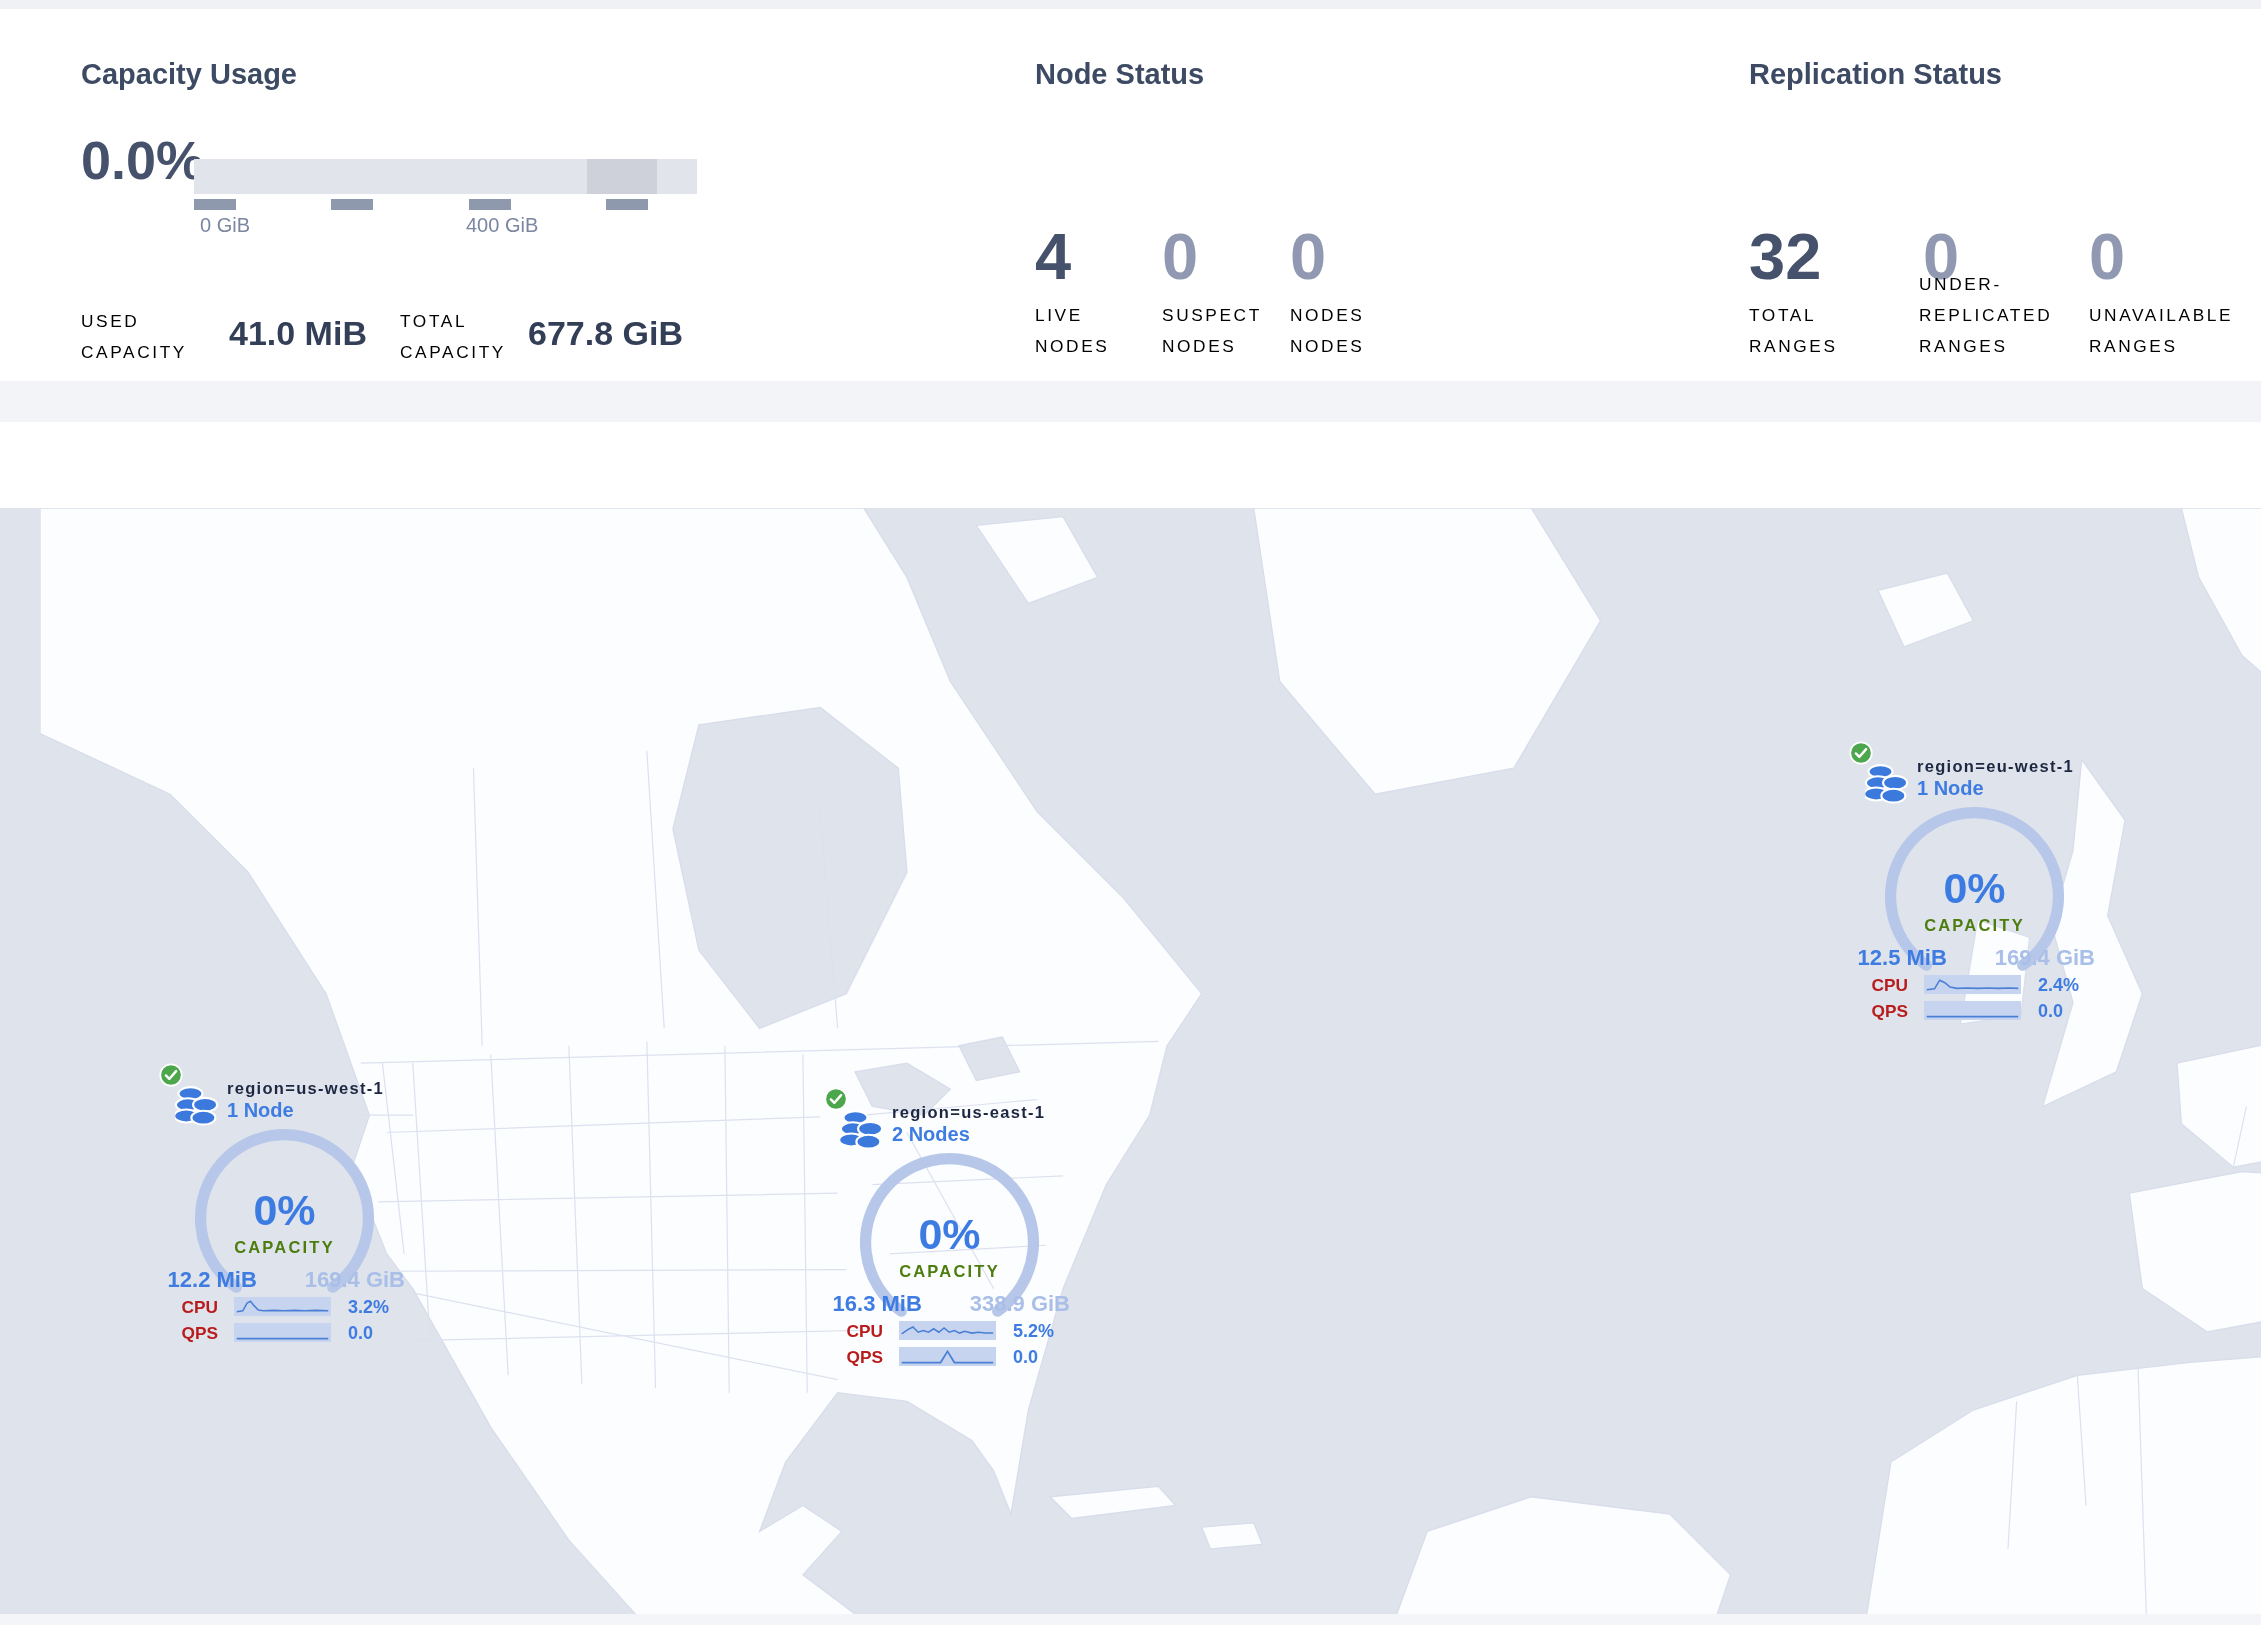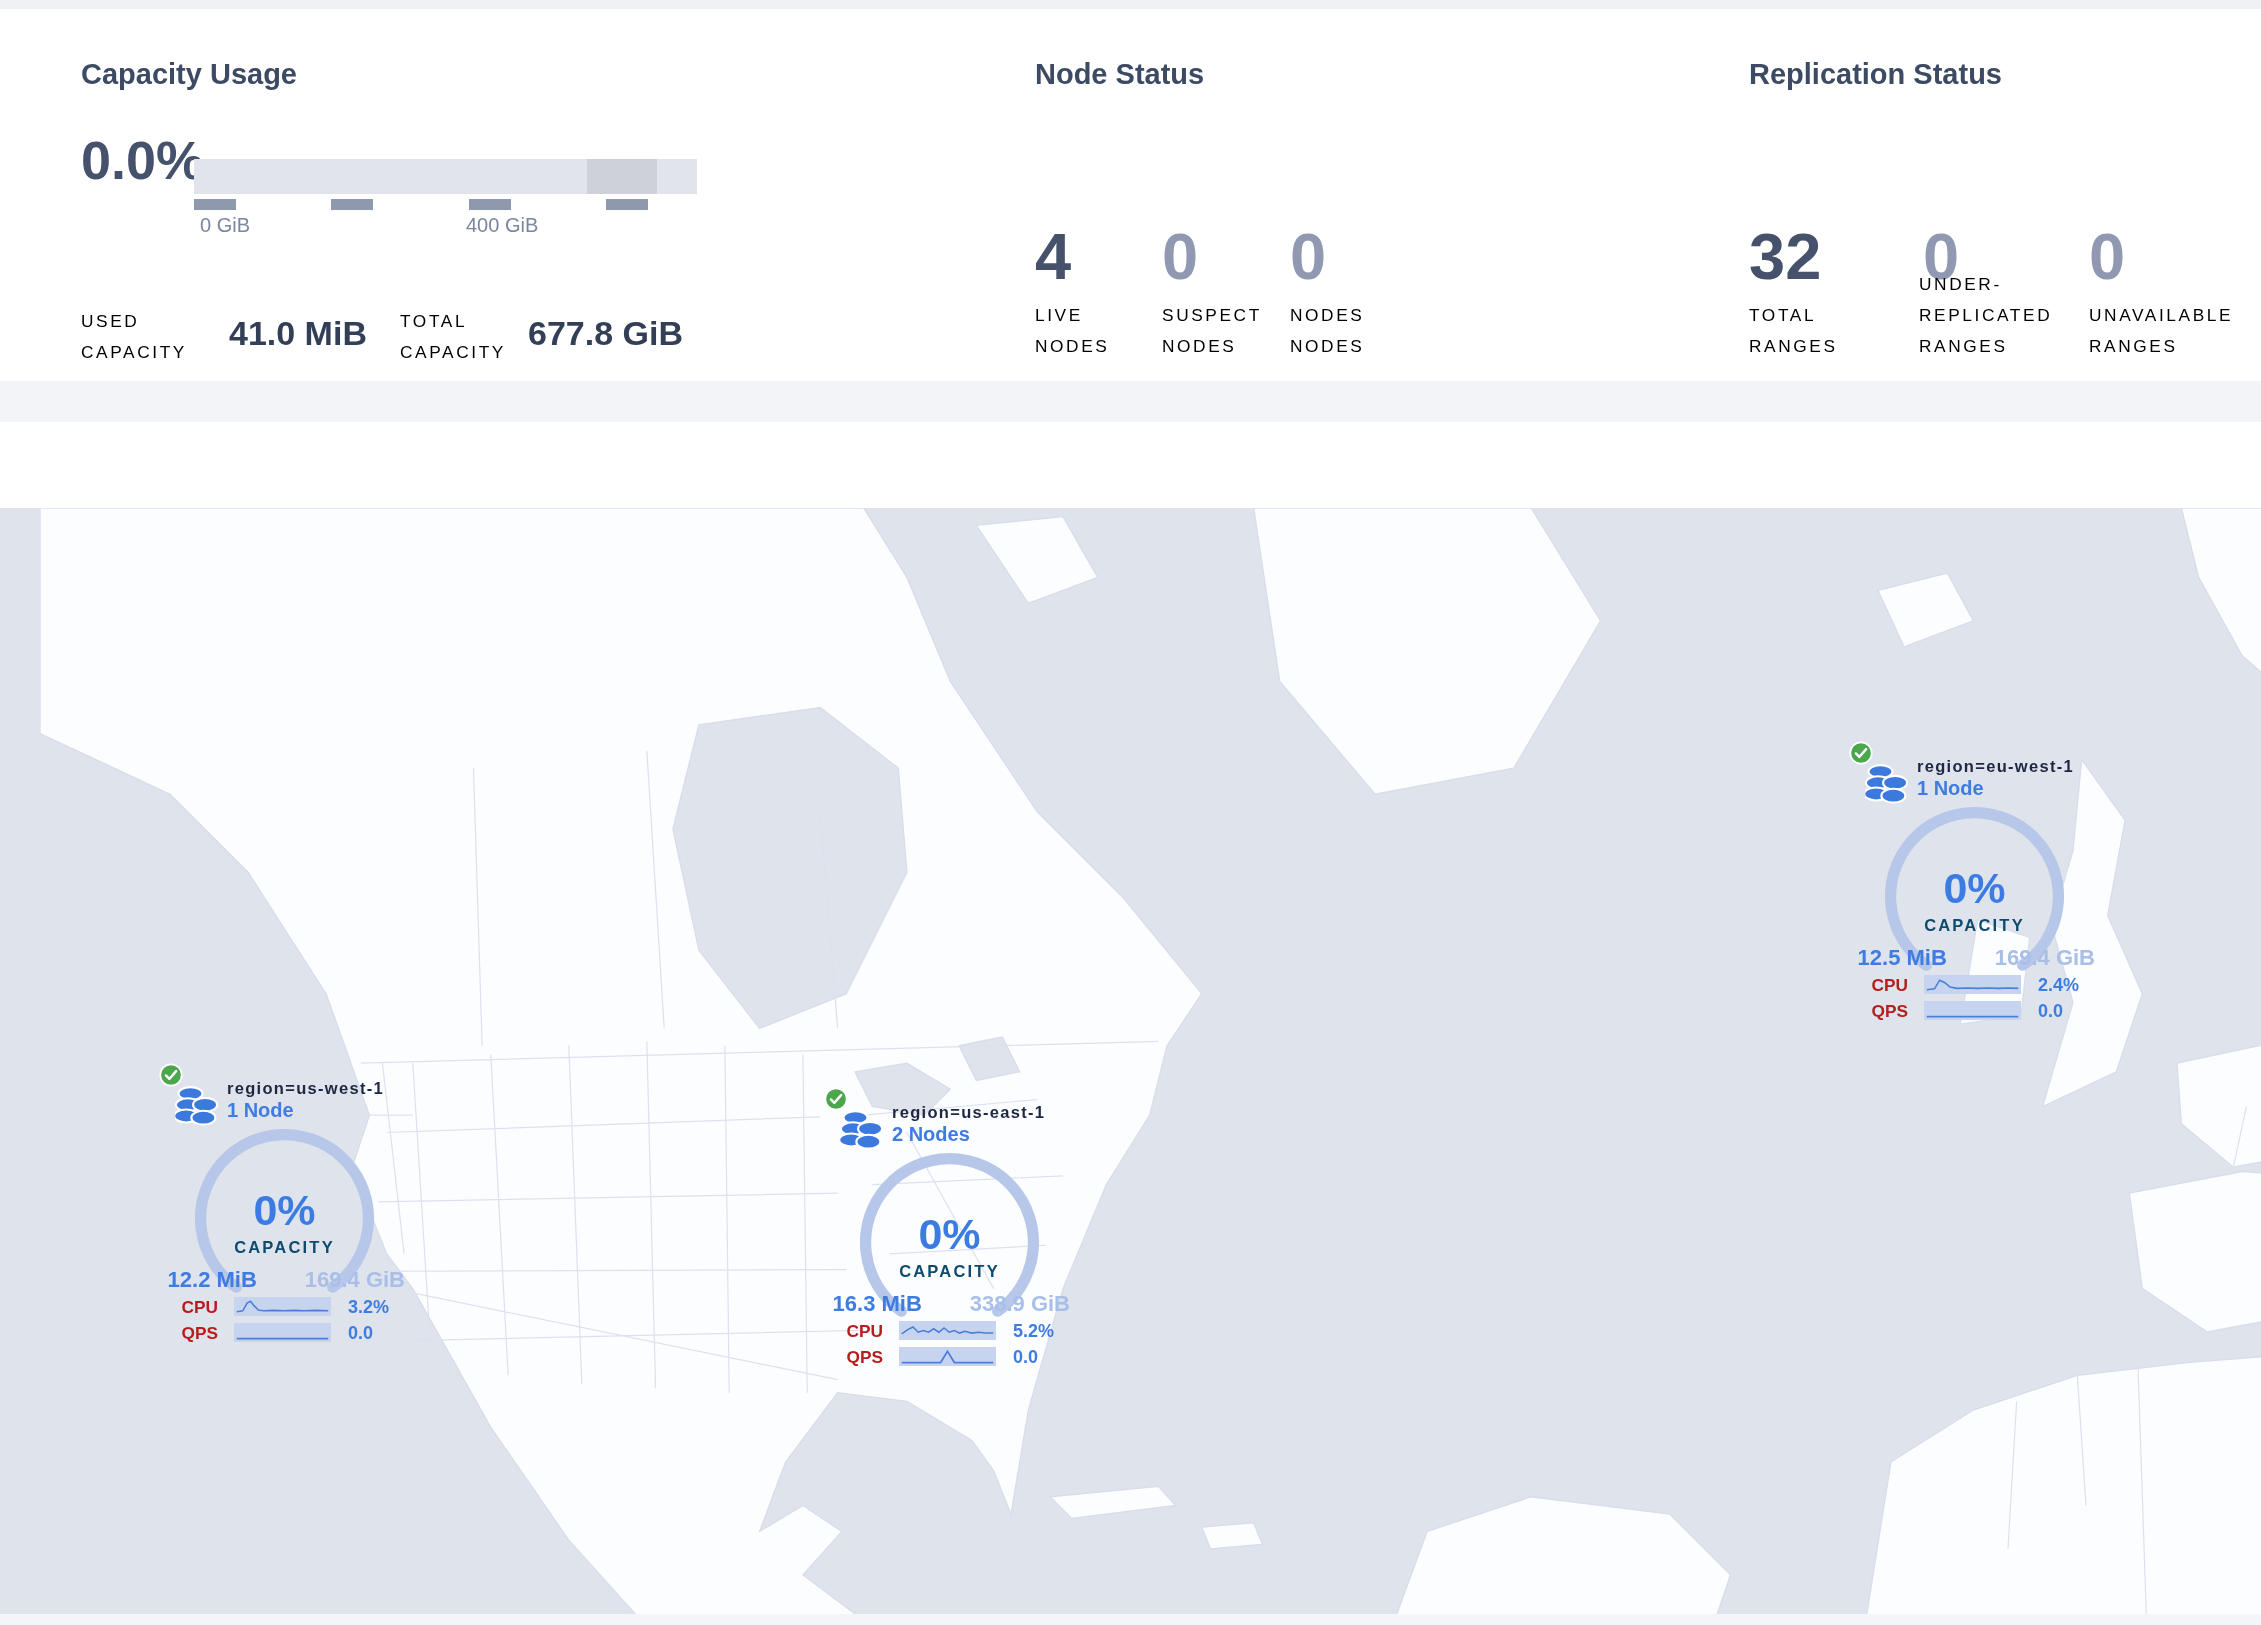--- a/index.html
+++ b/index.html
@@ -46,21 +46,21 @@
   #bottom-strip{left:0;top:1614px;width:2261px;height:12px;background:#f3f5f9;}
 
   
   .marker{width:265px;height:305px;cursor:pointer;}
   .badge-icon{position:absolute;left:7px;top:14px;}
   .db-icon{position:absolute;left:22.5px;top:35px;}
   .rlabel{position:absolute;left:75px;top:29.5px;font-size:16.5px;font-weight:700;letter-spacing:1.3px;color:#1d2742;white-space:nowrap;}
   .rnodes{position:absolute;left:75px;top:50px;font-size:20px;font-weight:700;color:#3e7ce2;white-space:nowrap;}
   .arc-svg{position:absolute;left:33px;top:70px;}
   .pct{position:absolute;left:24px;top:137px;width:217px;text-align:center;font-size:43px;font-weight:700;color:#3c7ce2;}
-  .cap-word{position:absolute;left:24px;top:189px;width:217px;text-align:center;font-size:16.5px;font-weight:800;letter-spacing:2.2px;color:#0c4a6e;}
+  .cap-word{position:absolute;left:24px;top:189px;width:217px;text-align:center;font-size:16.5px;font-weight:800;letter-spacing:2.2px;color:#4d7c0f;}
   .used-val{position:absolute;left:15.6px;top:218px;width:113px;font-size:22px;font-weight:600;color:#3e7ce2;}
   .total-val{position:absolute;left:139px;top:218px;width:114px;text-align:right;font-size:22px;font-weight:600;color:#a9bfe8;}
   .mrow{position:absolute;left:0;width:265px;height:21px;}
   .mrow.cpu{top:248px;} .mrow.qps{top:274px;text-align:center;}
   .mlab{position:absolute;left:29.5px;top:0;font-size:17.3px;font-weight:800;color:#b91c1c;}
   .spark{position:absolute;left:82px;top:0;width:97px;height:19px;background:#c7d4ef;}
   .mval{position:absolute;left:196px;top:0;font-size:18px;font-weight:700;color:#3e7ce2;}
 </style>
 </head>
 <body>

